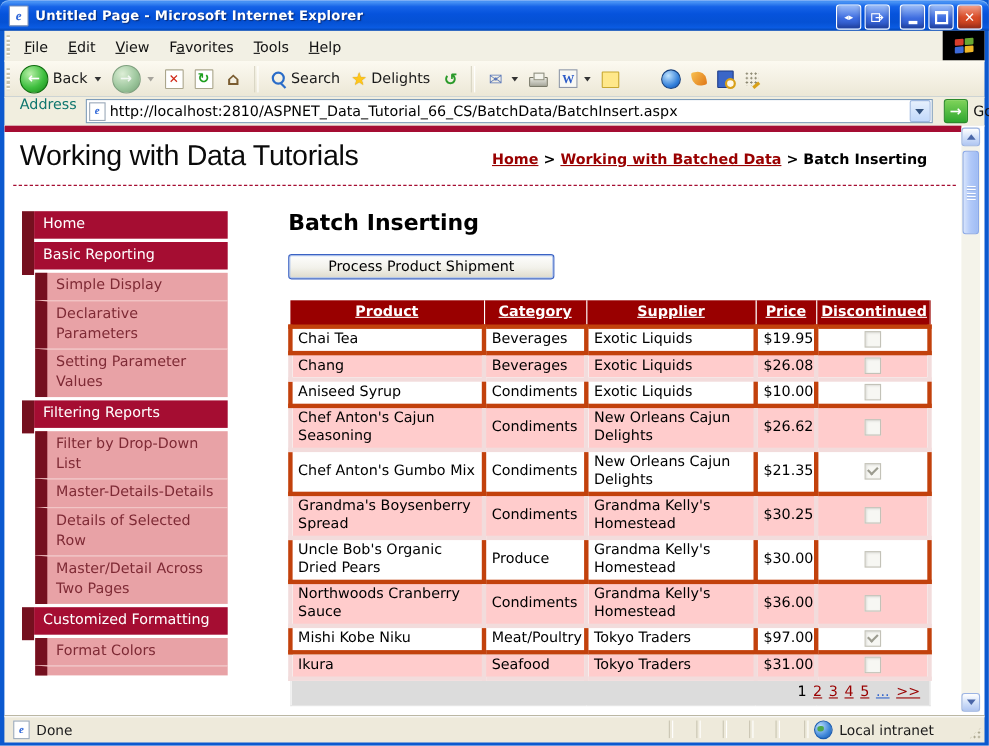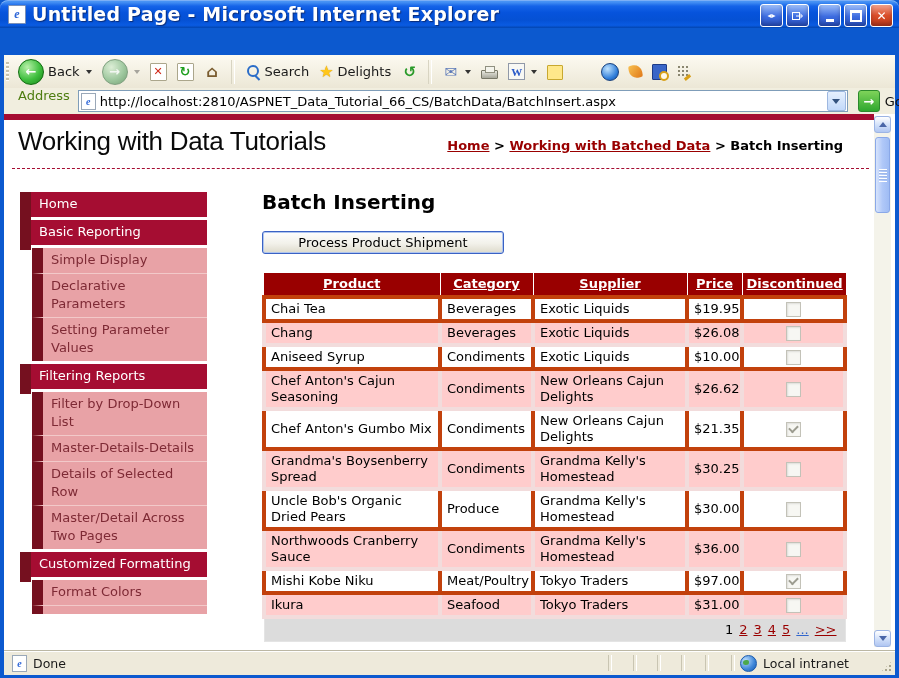--- a/index.html
+++ b/index.html
@@ -5,21 +5,21 @@
   html,body{margin:0;padding:0;}
   body{width:899px;height:678px;overflow:hidden;font-family:"DejaVu Sans","Liberation Sans",sans-serif;}
   .window{position:relative;width:899px;height:678px;background:var(--frame_blue,#0C59CF);}
 
   
   .titlebar{position:absolute;left:0;top:0;width:899px;height:28px;border-radius:8px 8px 0 0;
     background:linear-gradient(180deg,#2E7DF0 0%,#4A95F5 6%,#1563E8 22%,#0653DC 45%,#0551D4 72%,#0A5BE2 90%,#0345AF 100%);
     display:flex;align-items:center;box-shadow:inset 0 1px 0 rgba(255,255,255,.35);}
   .app-icon{width:16px;height:17px;margin:0 6px 0 8px;background:#fff;border:1px solid #7A90B8;display:flex;align-items:center;justify-content:center;
     font:italic bold 12px "Liberation Serif",serif;color:#2E66D8;border-radius:1px;}
-  .title-text{color:#fff;font-weight:bold;font-size:19px;text-shadow:1px 1px 1px #0A2C78;letter-spacing:.2px;}
+  .title-text{color:#fff;font-weight:bold;font-size:12px;text-shadow:1px 1px 1px #0A2C78;letter-spacing:.2px;}
   .tb-buttons{position:absolute;right:6px;top:4px;display:flex;}
   .tbtn{width:21px;height:21px;margin-left:3px;border:1px solid #fff;border-radius:3px;color:#fff;
     background:linear-gradient(#9CBDF8,#3D6CE0 55%,#2A54C4);display:inline-flex;align-items:center;justify-content:center;
     box-shadow:inset 0 -3px 4px rgba(0,0,30,.25);font-size:8px;}
   .tbtn.gap{margin-left:9px;}
   .tbtn.close{background:linear-gradient(#F2A28C,#DA4E2A 50%,#C13A18);font-size:12px;font-weight:bold;}
   .tbtn.min i{display:block;width:8px;height:3px;background:#fff;margin-top:10px;}
   .tbtn.max i{display:block;width:8px;height:7px;border:2px solid #fff;border-top-width:3px;}
 
   
@@ -62,21 +62,21 @@
   .sphere{width:16px;height:16px;border-radius:50%;background:radial-gradient(circle at 35% 30%,#BFE3FF,#2E7CD8 65%,#1A4C9E);border:1px solid #16407E;}
   .msn{width:13px;height:13px;background:linear-gradient(135deg,#F8C050,#E07818);border-radius:2px 8px 2px 8px;transform:rotate(-10deg);}
   .research{width:13px;height:14px;background:#3A66C8;border:1px solid #1E3C88;border-radius:1px;position:relative;}
   .research::after{content:"";position:absolute;right:-3px;bottom:-2px;width:6px;height:6px;border:2px solid #D8A018;border-radius:50%;background:#FFF8E8;}
   .gridicon{width:13px;height:13px;background:radial-gradient(#8A8670 30%,transparent 32%);background-size:4px 4px;position:relative;}
   .gridicon::after{content:"";position:absolute;right:-1px;bottom:-1px;width:7px;height:3px;background:#D8A018;transform:rotate(-40deg);}
 
   
   .addressbar{position:absolute;left:4px;top:88px;width:891px;height:26px;background:#F1EEDF;border-bottom:1px solid #C9C5B2;
     display:flex;align-items:center;font-size:13px;}
-  .addr-label{color:#4d7c0f;margin:0 8px 12px 8px;text-align:right;}
+  .addr-label{color:#0f766e;margin:0 8px 12px 8px;text-align:right;}
   .addr-field{position:relative;flex:0 0 768px;height:20px;background:#fff;border:1px solid #7F9DB9;display:flex;align-items:center;}
   .fav{width:13px;height:15px;margin:0 4px 0 2px;background:#fff;border:1px solid #9AA8B8;font:italic bold 10px "Liberation Serif",serif;
     color:#2E66D8;display:flex;align-items:center;justify-content:center;flex:none;}
   .addr-input{border:none;outline:none;flex:1;font:13px "DejaVu Sans",sans-serif;color:#000;background:transparent;padding:0;height:16px;}
   .addr-drop{width:17px;height:18px;margin-right:1px;background:linear-gradient(#E6F0FD,#C2D9FA);border:1px solid #9EB8E0;border-radius:2px;
     display:flex;align-items:center;justify-content:center;flex:none;}
   .addr-drop i{width:0;height:0;border-left:4px solid transparent;border-right:4px solid transparent;border-top:5px solid #33527E;}
   .go-wrap{display:flex;align-items:center;gap:5px;margin-left:10px;}
   .go-btn{width:20px;height:20px;border-radius:3px;border:1px solid #2C8A2C;background:linear-gradient(#7FD35A,#2FA72F);
     color:#fff;font-weight:bold;font-size:13px;display:flex;align-items:center;justify-content:center;}
@@ -173,20 +173,32 @@
       <span class="tbtn gap min">
           <i></i>
         </span>
       <span class="tbtn max">
           <i></i>
         </span>
       <span class="tbtn close">✕</span>
     </div>
   </div>
 
+  <div class="menubar">
+    <span class="grip"></span>
+    <div class="menu-items"><span class="menu-item"><u>F</u>ile</span><span class="menu-item"><u>E</u>dit</span><span class="menu-item"><u>V</u>iew</span><span class="menu-item">F<u>a</u>vorites</span><span class="menu-item"><u>T</u>ools</span><span class="menu-item"><u>H</u>elp</span></div>
+    <div class="brand-box">
+      <span class="flag">
+          <i></i>
+          <i></i>
+          <i></i>
+          <i></i>
+        </span>
+    </div>
+  </div>
 
   <div class="toolbar">
     <span class="grip"></span>
     <span class="tool-btn">
       <span class="circle">←</span>
       <span>Back</span>
       <i class="caret"></i>
     </span>
     <span class="tool-btn">
       <span class="circle dis">→</span>

